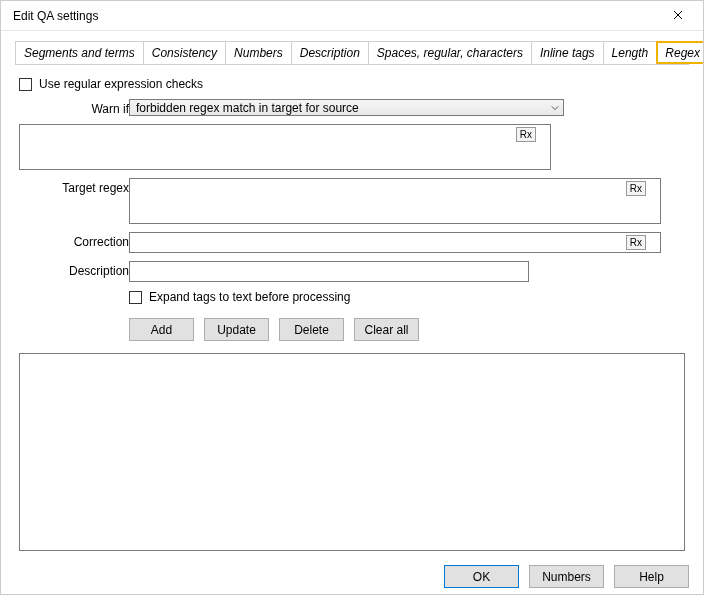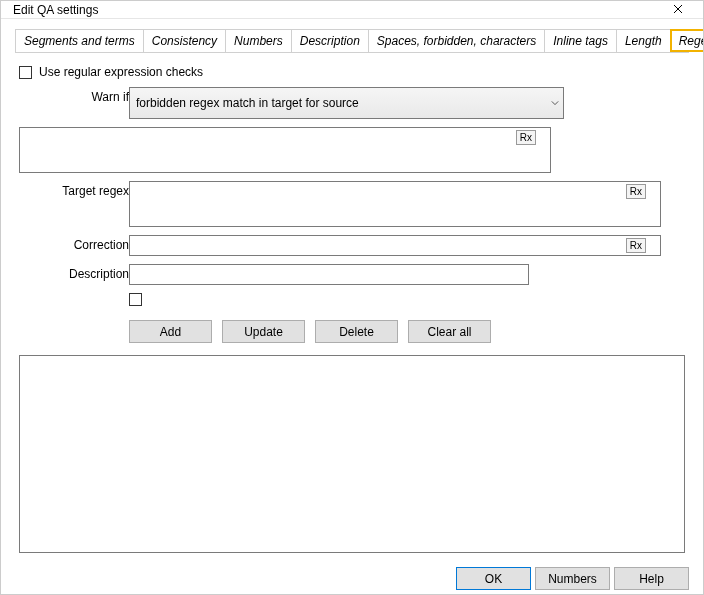--- a/index.html
+++ b/index.html
@@ -11,21 +11,21 @@
     color: #000;
     width: 704px;
     height: 595px;
     overflow: hidden;
     border: 1px solid #ccc;
   }
   .titlebar {
     display: flex;
     align-items: center;
     justify-content: space-between;
-    height: 18px;
+    height: 30px;
     padding: 0 10px 0 12px;
     border-bottom: 1px solid #e6e6e6;
   }
   .titlebar .title { font-size: 12px; }
   .titlebar .close {
     width: 30px; height: 30px;
     display: flex; align-items: center; justify-content: center;
     cursor: default;
   }
   .titlebar .close svg { width: 10px; height: 10px; }
@@ -77,21 +77,21 @@
     flex: 0 0 auto;
     text-align: right;
   }
   .control-col {
     flex: 1;
     display: flex;
     flex-direction: column;
     gap: 4px;
   }
   .combo {
-    height: 32px;
+    height: 17px;
     border: 1px solid #7a7a7a;
     background: linear-gradient(#f5f5f5,#e9e9e9);
     display: flex; align-items: center; justify-content: space-between;
     padding: 0 4px 0 6px;
     width: 435px;
   }
   .combo .chev svg { width: 8px; height: 8px; }
   .textarea {
     border: 1px solid #7a7a7a;
     background: #fff;
@@ -122,37 +122,37 @@
     height: 21px;
     width: 400px;
   }
   .btnrow {
     display: flex;
     gap: 10px;
     margin-top: 4px;
   }
   .btn {
     height: 23px;
-    width: 83px;
+    width: 65px;
     border: 1px solid #adadad;
     background: #e1e1e1;
     display: flex; align-items: center; justify-content: center;
     font-size: 12px;
     cursor: default;
   }
   .listbox {
     border: 1px solid #7a7a7a;
     background: #fff;
     height: 198px;
     margin-top: 12px;
   }
   .footer {
     display: flex;
     justify-content: flex-end;
-    gap: 4px;
+    gap: 10px;
     margin-top: 12px;
   }
   .footer .btn { width: 75px; }
   .footer .btn.primary {
     border: 1.5px solid #0078d7;
     background: #e1e1e1;
   }
 </style>
 </head>
 <body>
@@ -168,21 +168,21 @@
   </div>
 </div>
 
 <div class="content">
 
   <div class="tabs">
     <div class="tab"><span>Segments and terms</span></div>
     <div class="tab"><span>Consistency</span></div>
     <div class="tab"><span>Numbers</span></div>
     <div class="tab"><span>Description</span></div>
-    <div class="tab"><span>Spaces, forbidden, characters</span></div>
+    <div class="tab"><span>Spaces, regular, characters</span></div>
     <div class="tab"><span>Inline tags</span></div>
     <div class="tab"><span>Length</span></div>
     <div class="tab active"><span>Regex</span></div>
 
   </div>
 
   <div class="form-area">
 
     <div class="check-row">
       <span class="chk"></span>
@@ -234,20 +234,21 @@
       <div class="control-col">
         <div class="desc-input"></div>
       </div>
     </div>
 
     <div class="form-row">
       <div class="label"></div>
       <div class="control-col">
         <div class="check-row" style="margin:0 0 6px 0;">
           <span class="chk"></span>
+          <span>Expand tags to text before processing</span>
         </div>
         <div class="btnrow">
           <div class="btn">
               <span>Add</span>
             </div>
           <div class="btn">
               <span>Update</span>
             </div>
           <div class="btn">
               <span>Delete</span>

